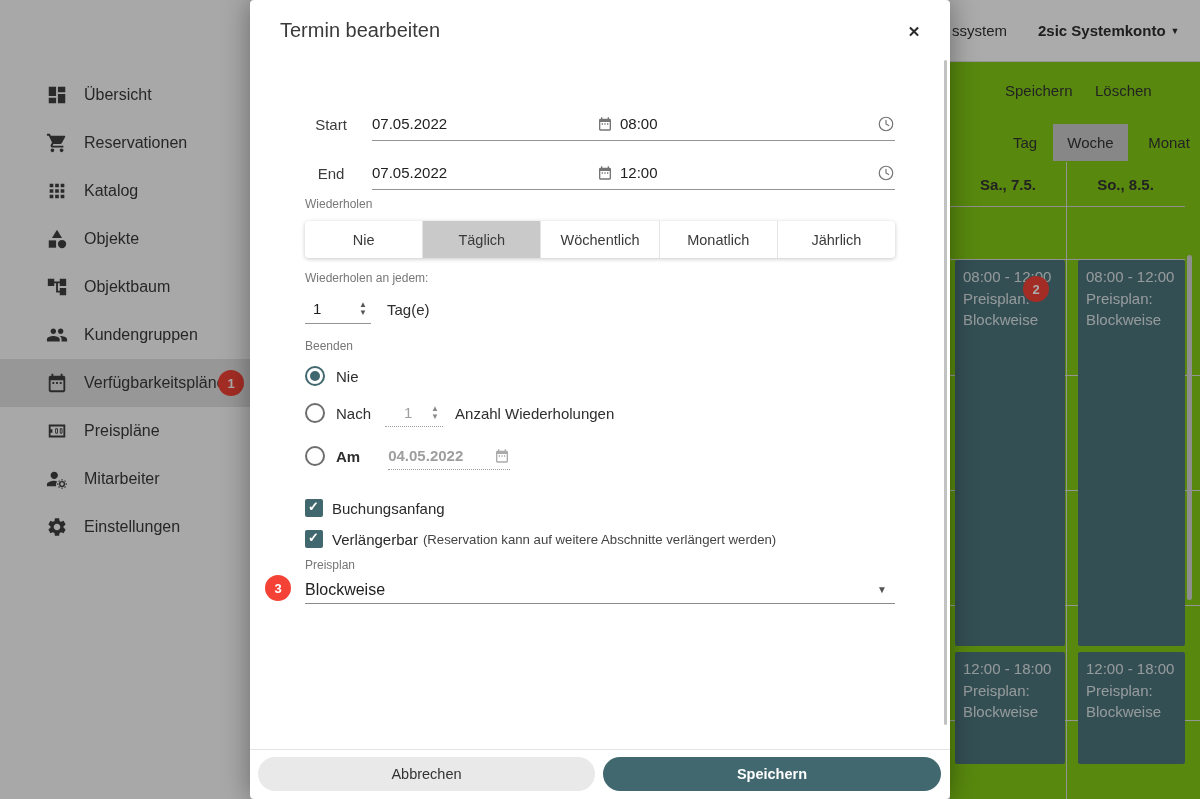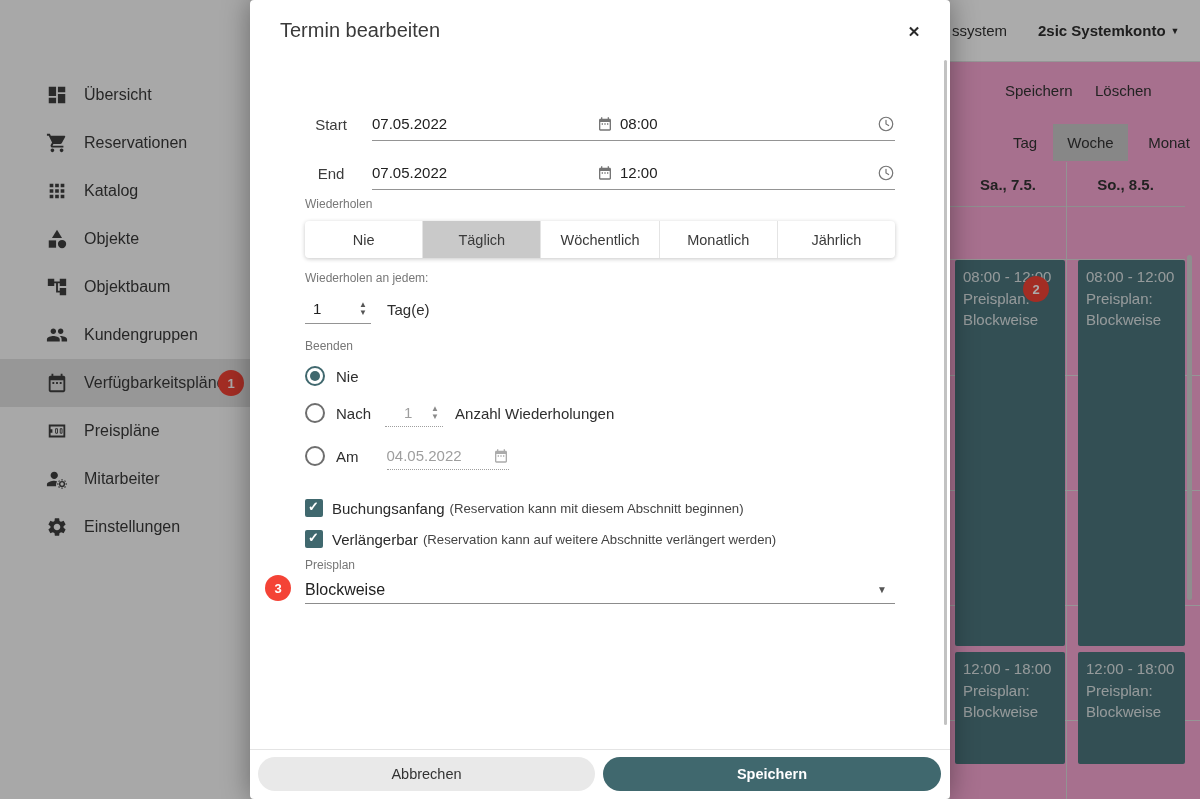--- a/index.html
+++ b/index.html
@@ -19,21 +19,21 @@
   .nav-item.active { background:#e2e2e2; }
   .nav-icon { position:absolute; left:46px; width:22px; height:22px; display:flex; align-items:center; justify-content:center; }
   .nav-icon svg { width:22px; height:22px; fill:#3f3f3f; }
   .nav-label { position:absolute; left:84px; font-size:16px; color:#3a3a3a; }
 
   .badge { position:absolute; width:26px; height:26px; border-radius:50%; background:#f44336;
            color:#fff; font-size:13px; font-weight:700; display:flex; align-items:center; justify-content:center; z-index:3; }
   .badge-1 { left:218px; top:11px; }
 
   
-  .bg-right { position:absolute; left:950px; top:0; width:250px; height:100%; background:#f9a8d4; overflow:hidden; z-index:1; }
+  .bg-right { position:absolute; left:950px; top:0; width:250px; height:100%; background:#84cc16; overflow:hidden; z-index:1; }
   .topbar { position:absolute; left:0; top:0; width:100%; height:62px; background:#fff; border-bottom:1px solid #e0e0e0; }
   .brand-partial { position:absolute; left:2px; top:22px; font-size:15px; font-weight:500; color:#333; }
   .account { position:absolute; left:88px; top:22px; font-size:15px; font-weight:700; color:#2f2f2f; cursor:pointer; }
   .account .caret { font-size:9px; margin-left:5px; color:#2f2f2f; vertical-align:2px; }
   .btn-text { position:absolute; top:82px; font-size:15px; font-weight:500; color:#333; cursor:pointer; }
   .btn-copy { left:55px; }
   .btn-del { left:145px; }
   .tab { position:absolute; top:124px; height:37px; display:flex; align-items:center; justify-content:center;
          font-size:15px; font-weight:500; color:#333; cursor:pointer; }
   .tab-tag { left:50px; width:50px; }
@@ -87,21 +87,21 @@
   .toggle button.sel { background:#c9c9c9; }
 
   .stepper-row { position:absolute; left:55px; top:294px; height:30px; display:flex; align-items:center; }
   .num-field { width:66px; height:30px; display:flex; align-items:center; border-bottom:1px solid #949494; }
   .num-val { flex:1; padding-left:8px; font-size:15px; color:#212121; }
   .arrows { display:flex; flex-direction:column; align-items:center; margin-right:4px; cursor:pointer; }
   .arrows span { font-size:8px; line-height:8px; color:#555; }
   .unit { margin-left:16px; font-size:15px; color:#2e2e2e; }
 
   .radio-row { position:absolute; left:55px; display:flex; align-items:center; }
-  .rr-nie { top:364px; height:24px; } .rr-nach { top:399px; height:28px; } .rr-am { top:442px; height:28px; }
+  .rr-nie { top:364px; height:24px; } .rr-nach { top:399px; height:28px; } .rr-am { top:442px; height:28px;font-weight:bold; }
   .radio { width:20px; height:20px; border-radius:50%; border:2px solid #6e6e6e; margin-right:11px; position:relative; cursor:pointer; flex:none; }
   .radio.checked { border-color:#40686e; }
   .radio.checked::after { content:""; position:absolute; left:3px; top:3px; width:10px; height:10px; border-radius:50%; background:#40686e; }
   .radio-label { font-size:15px; color:#2e2e2e; }
   .dis-num { margin-left:14px; width:58px; height:28px; display:flex; align-items:center; border-bottom:1px dotted #9e9e9e; }
   .dis-num .num-val { color:#9e9e9e; text-align:center; padding-left:0; }
   .dis-num .arrows span { color:#8a8a8a; }
   .radio-suffix { margin-left:12px; font-size:15px; color:#2e2e2e; }
   .dis-date { margin-left:28px; width:122px; height:28px; display:flex; align-items:center; justify-content:space-between;
               border-bottom:1px dotted #9e9e9e; font-size:15px; color:#9e9e9e; }
@@ -369,21 +369,20 @@
             <svg viewBox="0 0 24 24">
               <path d="M9 11H7v2h2v-2zm4 0h-2v2h2v-2zm4 0h-2v2h2v-2zm2-7h-1V2h-2v2H8V2H6v2H5c-1.11 0-1.99.9-1.99 2L3 20c0 1.1.89 2 2 2h14c1.1 0 2-.9 2-2V6c0-1.1-.9-2-2-2zm0 16H5V9h14v11z"></path>
             </svg>
           </span>
       </div>
     </div>
 
     <div class="chk-row cr-1">
       <span class="checkbox"></span>
       <span class="chk-label">Buchungsanfang</span>
-      <span class="chk-hint">(Reservation kann mit diesem Abschnitt beginnen)</span>
     </div>
     <div class="chk-row cr-2">
       <span class="checkbox"></span>
       <span class="chk-label">Verlängerbar</span>
       <span class="chk-hint">(Reservation kann auf weitere Abschnitte verlängert werden)</span>
     </div>
 
     <span class="badge badge-3">3</span>
     <div class="sec-label lbl-plan">Preisplan</div>
     <div class="plan-row">

